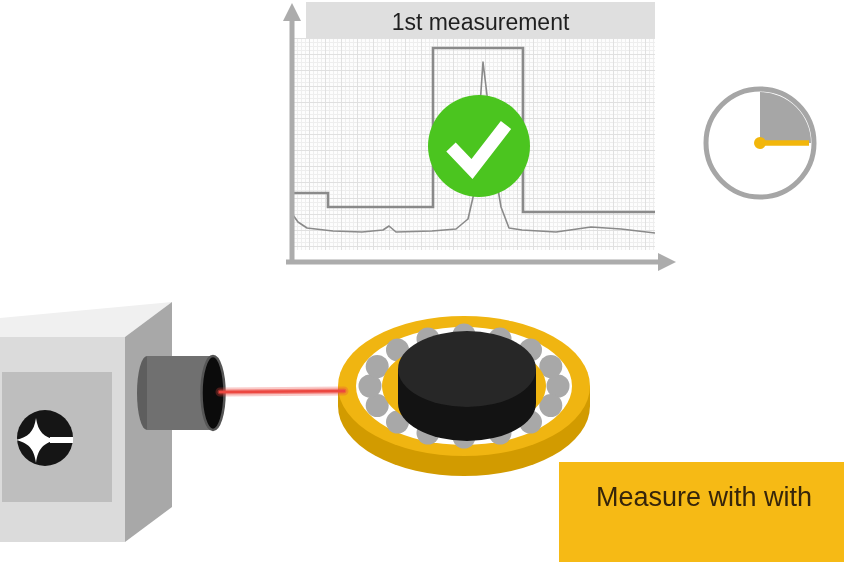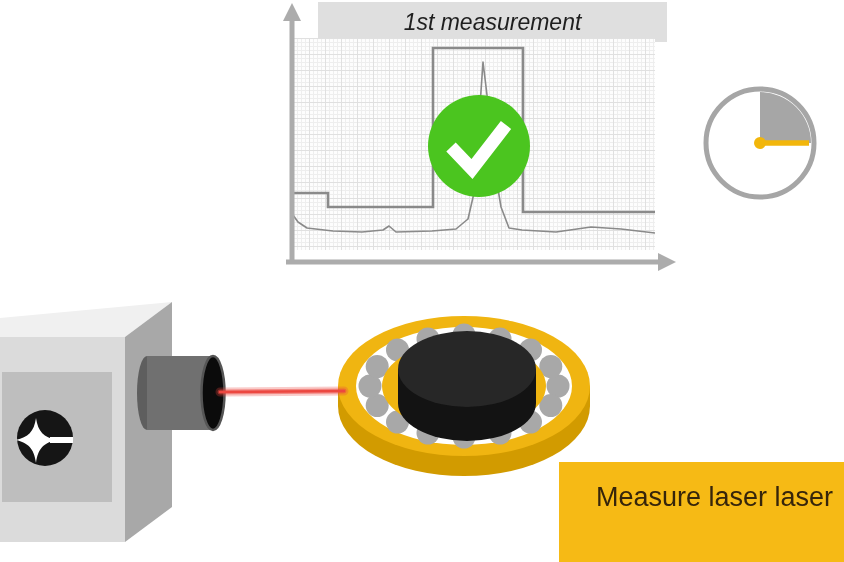--- a/index.html
+++ b/index.html
@@ -14,22 +14,22 @@
     --barrel-gray:#707070; --barrel-cap:#5E5E5E; --lens-black:#0B0B0B; --logo-black:#151515;
     --laser-red:#EC4740;
   }
   html,body{margin:0;padding:0;background:#fff;}
   .stage{position:relative;width:844px;height:562px;background:#fff;overflow:hidden;
          font-family:"Liberation Sans",sans-serif;}
   .stage *{box-sizing:border-box;}
 
   
   .chart-wrap{position:absolute;left:270px;top:0;width:420px;height:275px;}
-  .chart-header{position:absolute;left:48px;top:2px;width:349px;height:40px;
-    background:var(--header-gray);display:flex;align-items:center;justify-content:center;font-style:italic;}
+  .chart-header{position:absolute;left:36px;top:2px;width:349px;height:40px;
+    background:var(--header-gray);display:flex;align-items:center;justify-content:center;}
   .chart-header span{font-size:23px;color:var(--title-text);}
   .plot{position:absolute;left:23px;top:38px;width:362px;height:212px;
     background-color:var(--plot-bg);
     background-image:
       linear-gradient(to right,var(--grid-major) 1px,transparent 1px),
       linear-gradient(to bottom,var(--grid-major) 1px,transparent 1px),
       linear-gradient(to right,var(--grid-minor) 1px,transparent 1px),
       linear-gradient(to bottom,var(--grid-minor) 1px,transparent 1px);
     background-size:16px 16px,16px 16px,4px 4px,4px 4px;}
   .plot svg{position:absolute;left:0;top:0;width:100%;height:100%;}
@@ -138,16 +138,16 @@
     </g>
 
     <g>
       <line x1="220" y1="392" x2="344" y2="391" style="stroke:var(--laser-red)" stroke-width="9" opacity="0.28" stroke-linecap="round"></line>
       <line x1="220" y1="392" x2="344" y2="391" style="stroke:var(--laser-red)" stroke-width="5" opacity="0.5" stroke-linecap="round"></line>
       <line x1="220" y1="392" x2="344" y2="391" style="stroke:var(--laser-red)" stroke-width="2.5" stroke-linecap="round"></line>
     </g>
   </svg>
 
   <div class="banner">
-    <div>Measure laser laser</div>
+    <div>Measure with with</div>
   </div>
 
 </div>
 
 </body></html>

